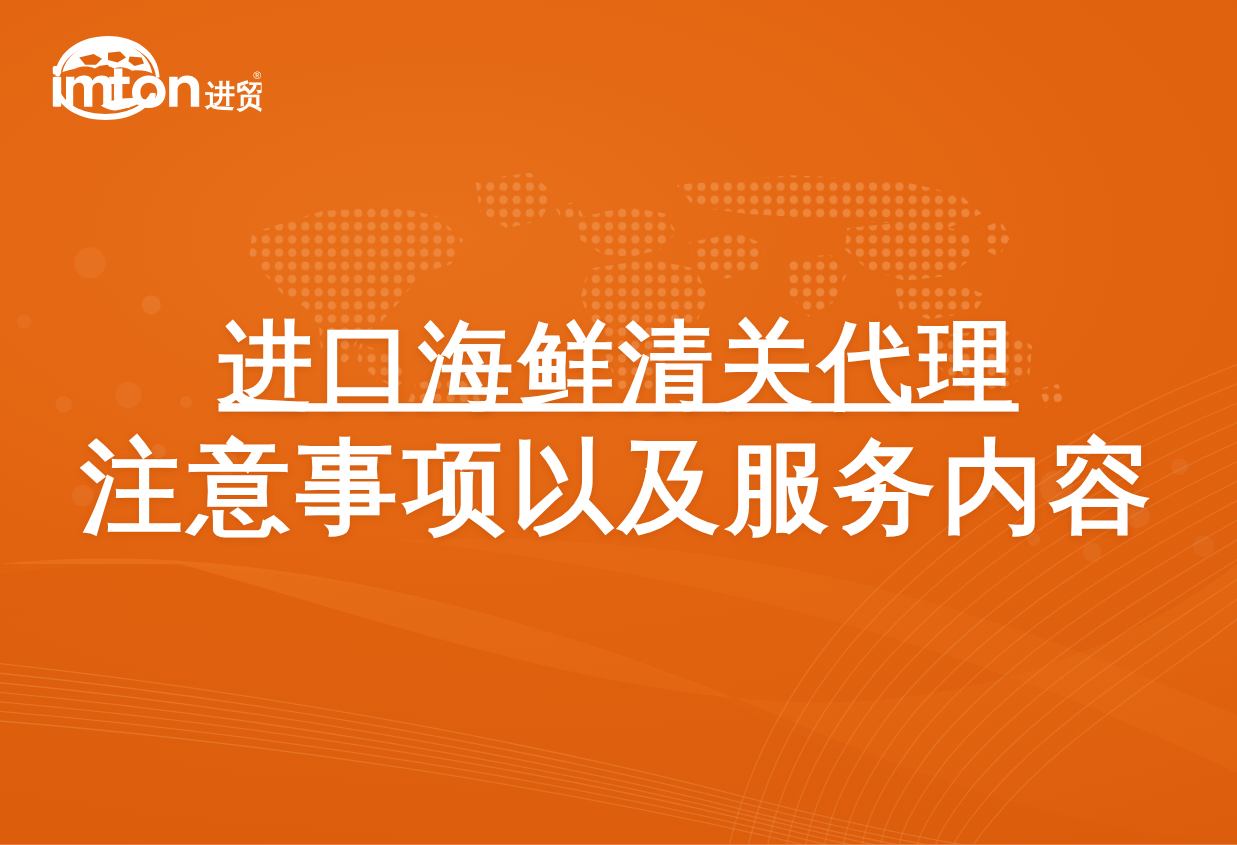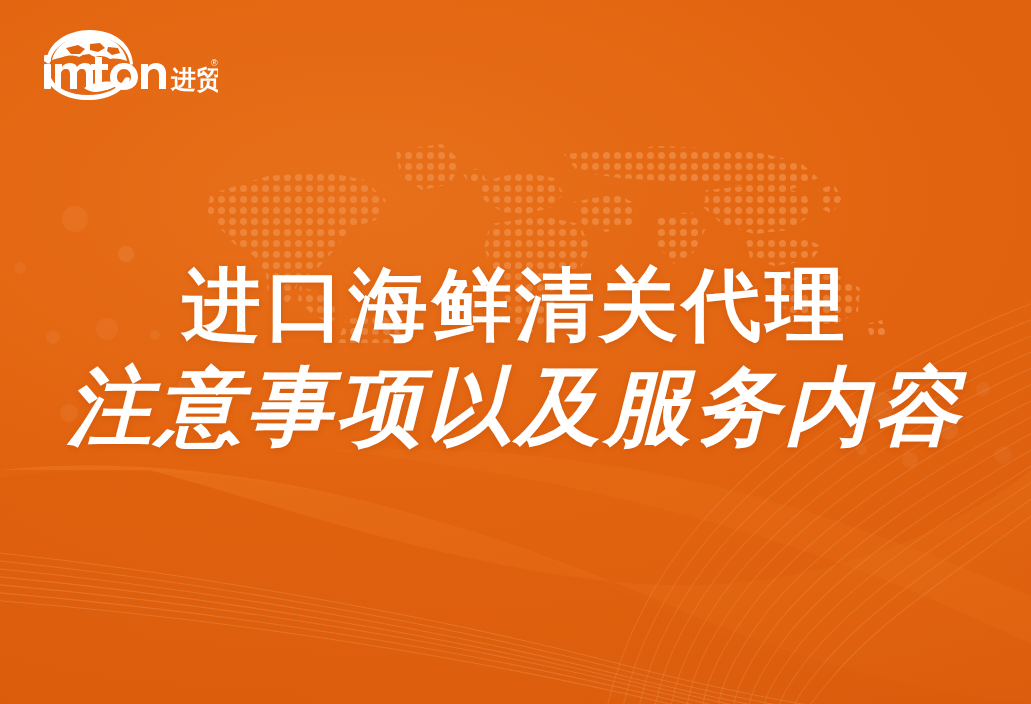--- a/index.html
+++ b/index.html
@@ -78,22 +78,22 @@
     z-index:5;
   }
   .headline .line{
     display:block;
     font-weight:700;
     line-height:1.18;
     letter-spacing:.055em;
     text-shadow:0 2px 6px rgba(150,55,0,.22);
     white-space:nowrap;
   }
-  .headline .line-1{ font-size:79px; }
-  .headline .line-2{ font-size:85px; margin-top:6px;font-style:italic; }
+  .headline .line-1{ font-size:79px;text-decoration:underline; }
+  .headline .line-2{ font-size:85px; margin-top:6px; }
 </style>
 </head>
 <body>
 
 <div class="banner">
 
   <div class="bg-base"></div>
 
   <div class="worldmap">
     <svg viewBox="0 0 740 215" xmlns="http://www.w3.org/2000/svg" aria-hidden="true">

